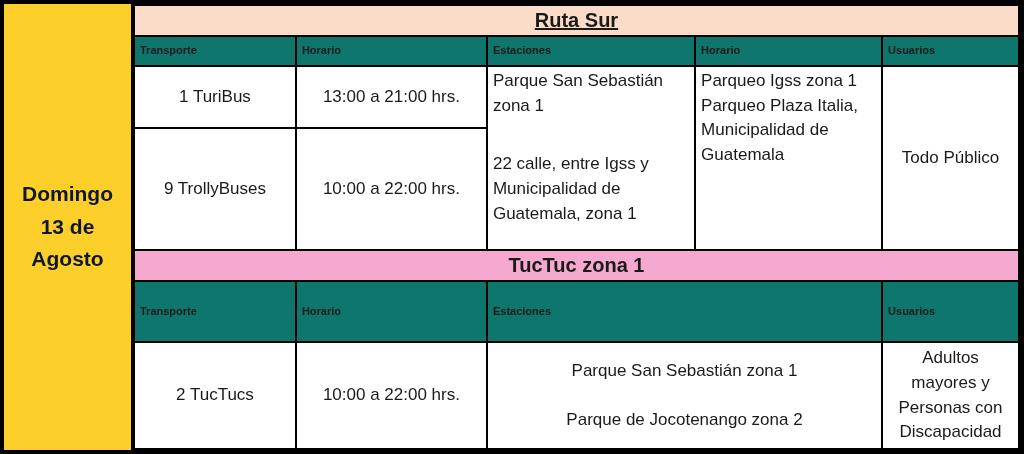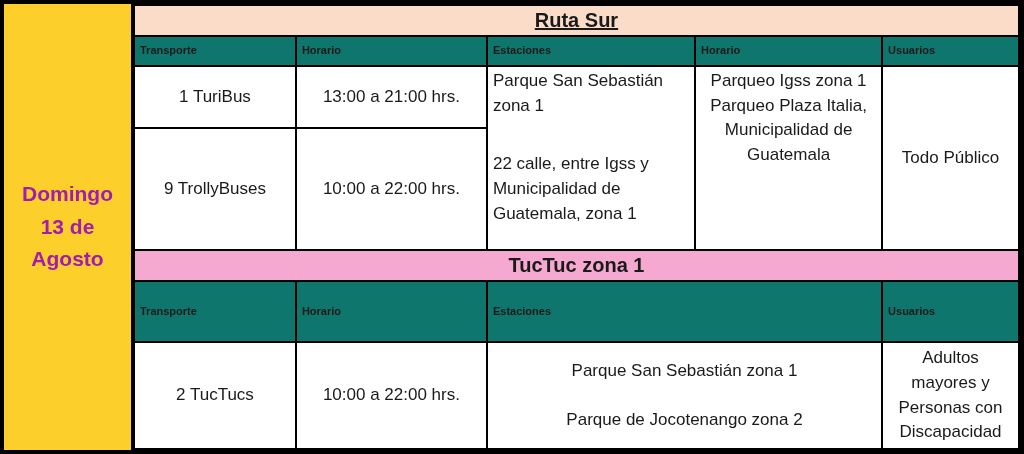--- a/index.html
+++ b/index.html
@@ -24,21 +24,21 @@
     display: flex;
     align-items: center;
     justify-content: center;
   }
   .date-text {
     font-size: 21px;
     font-weight: bold;
     text-align: center;
     white-space: pre-line;
     line-height: 1.55;
-    color: #a21caf;
+    color: #0f172a;
   }
 
   
   .table-wrap { flex: 1 1 auto; }
   table.sched {
     width: 100%;
     height: 100%;
     border-collapse: collapse;
     table-layout: fixed;
   }
@@ -66,21 +66,21 @@
   tr.headrow td {
     background: #0f766e;
     font-weight: bold;
     text-align: left;
     vertical-align: middle;
     font-size: 11px;
   }
 
   .cell-center { text-align: center; vertical-align: middle; }
   .cell-topleft { text-align: left; vertical-align: top; }
-  .pre { white-space: pre-line; text-align: center; }
+  .pre { white-space: pre-line; }
   .small { font-size: 13px; line-height: 1.75; margin-left: 32px; }
 
   .cell-topleft p { margin: 0; padding: 0; }
   .cell-topleft p.gap { margin-top: 34px; }
 </style>
 </head>
 <body>
 
 <div class="screen">
 

